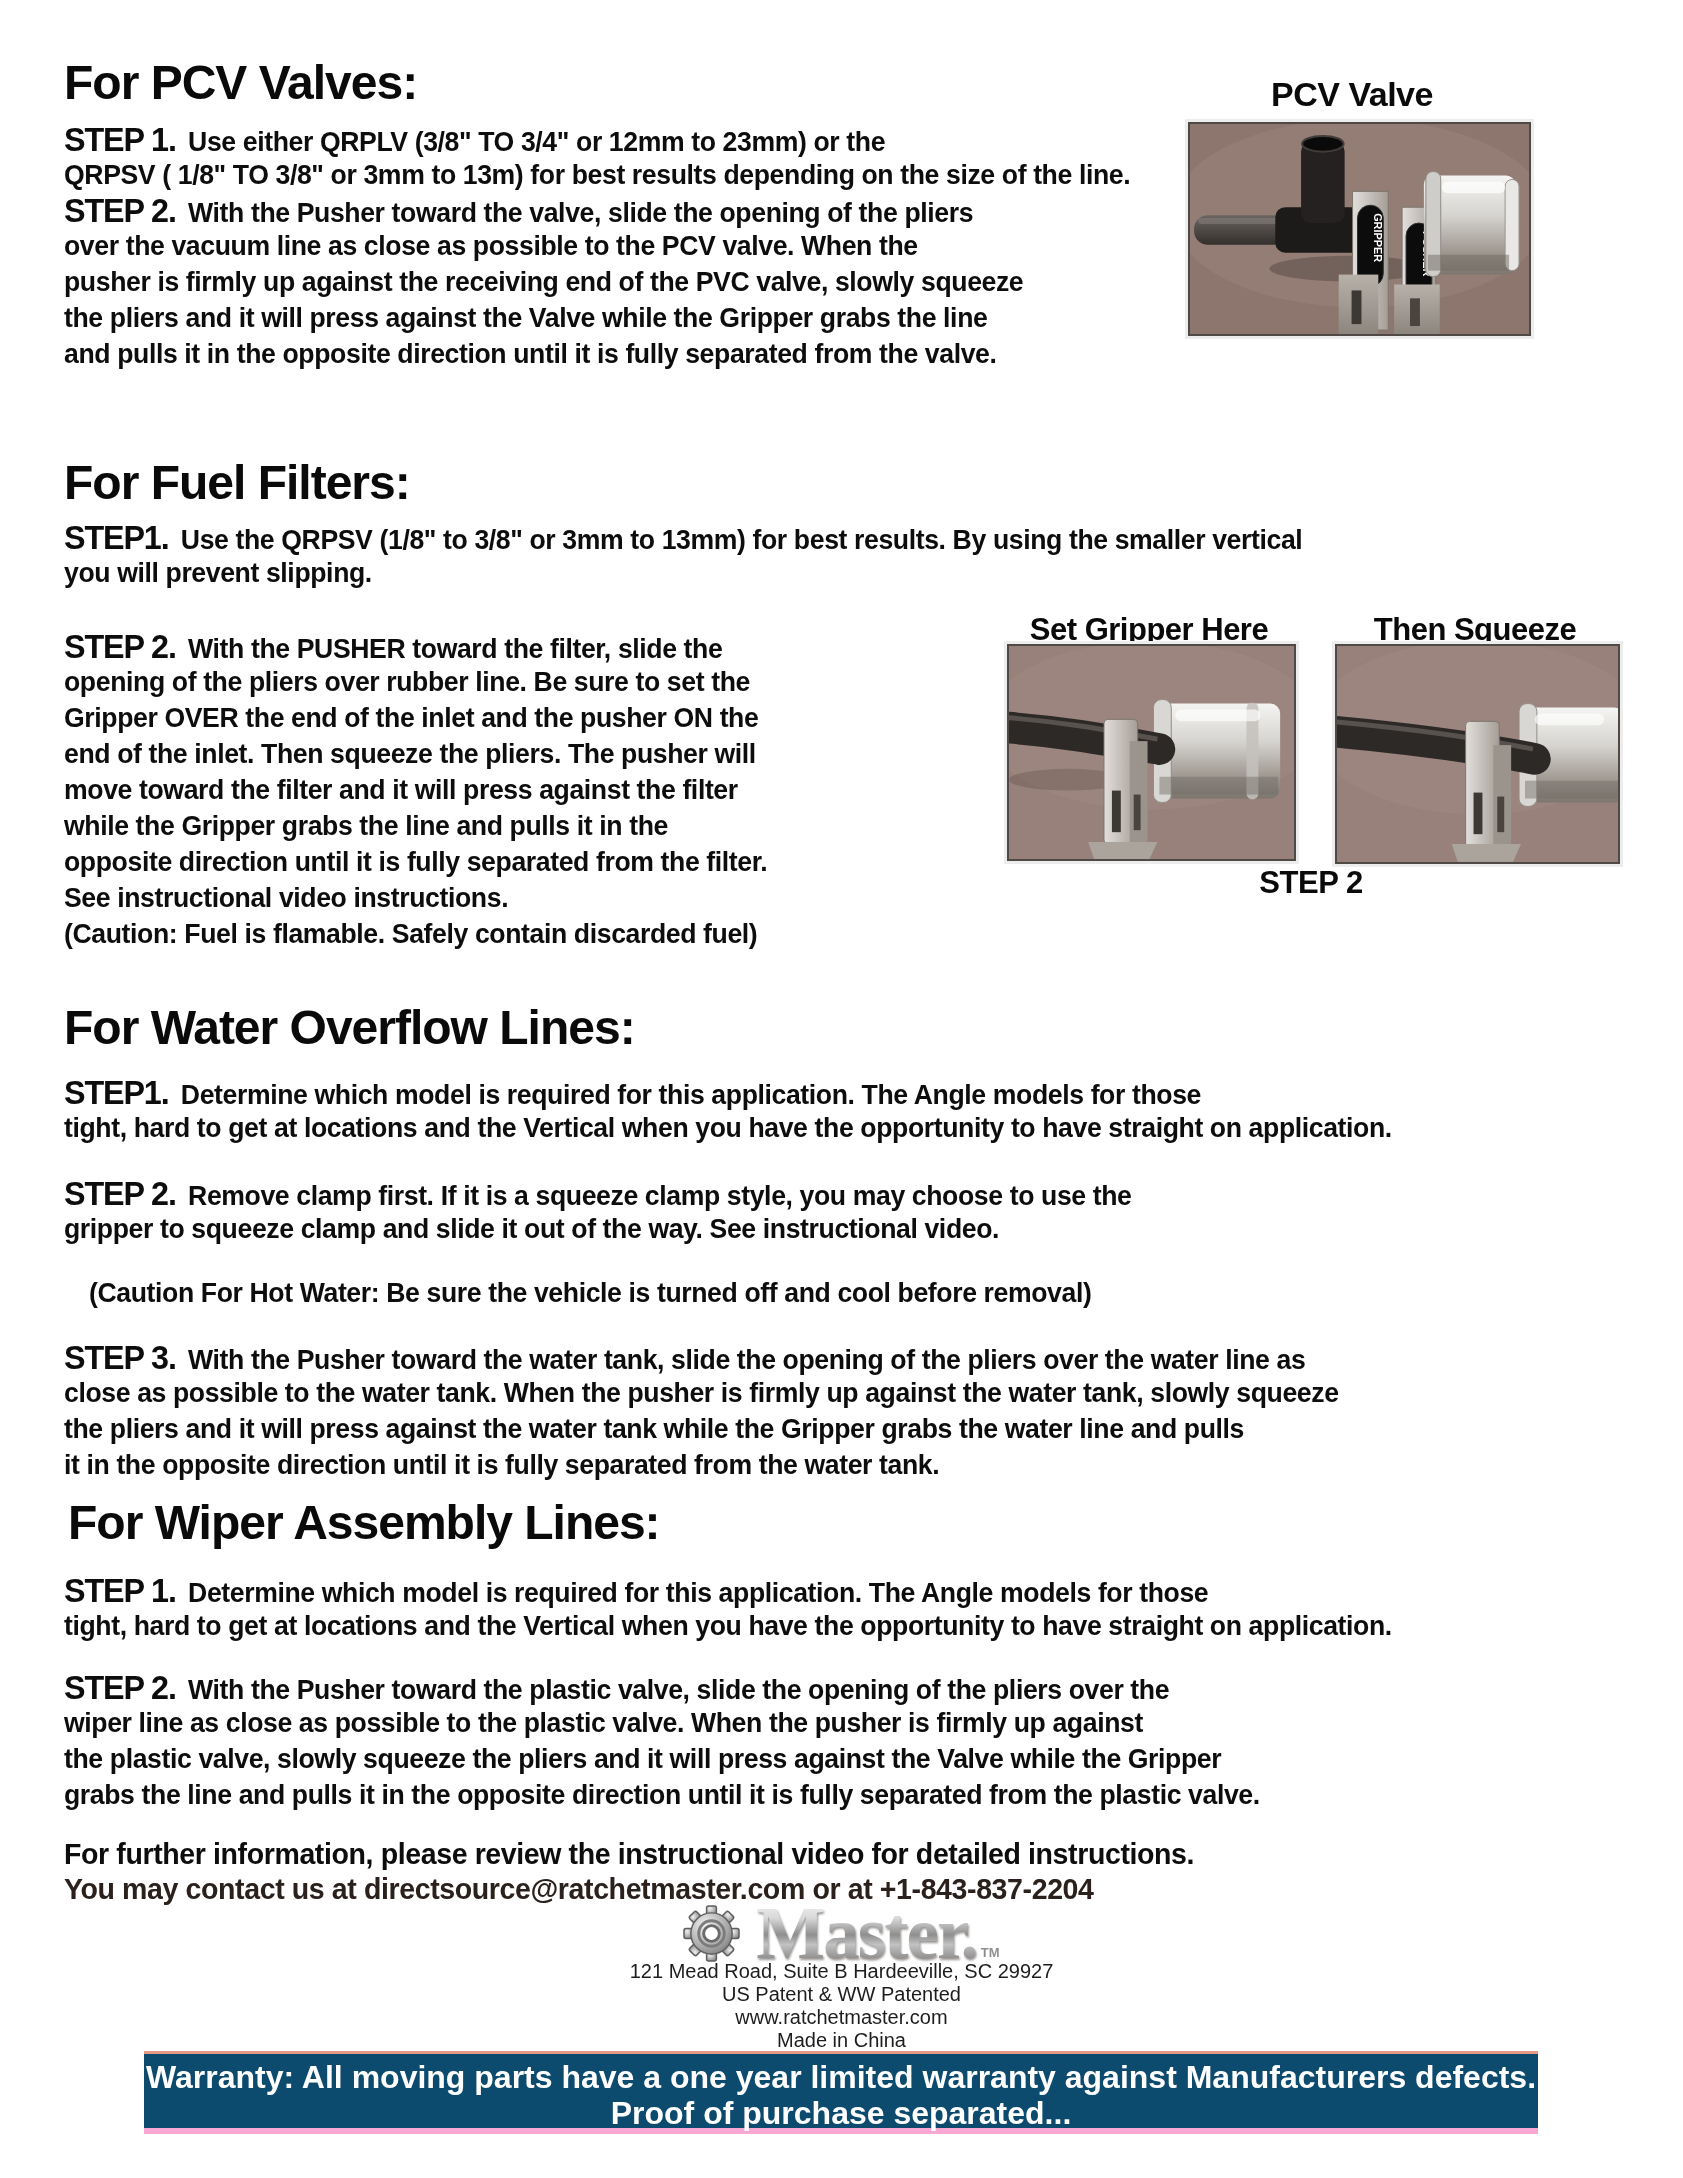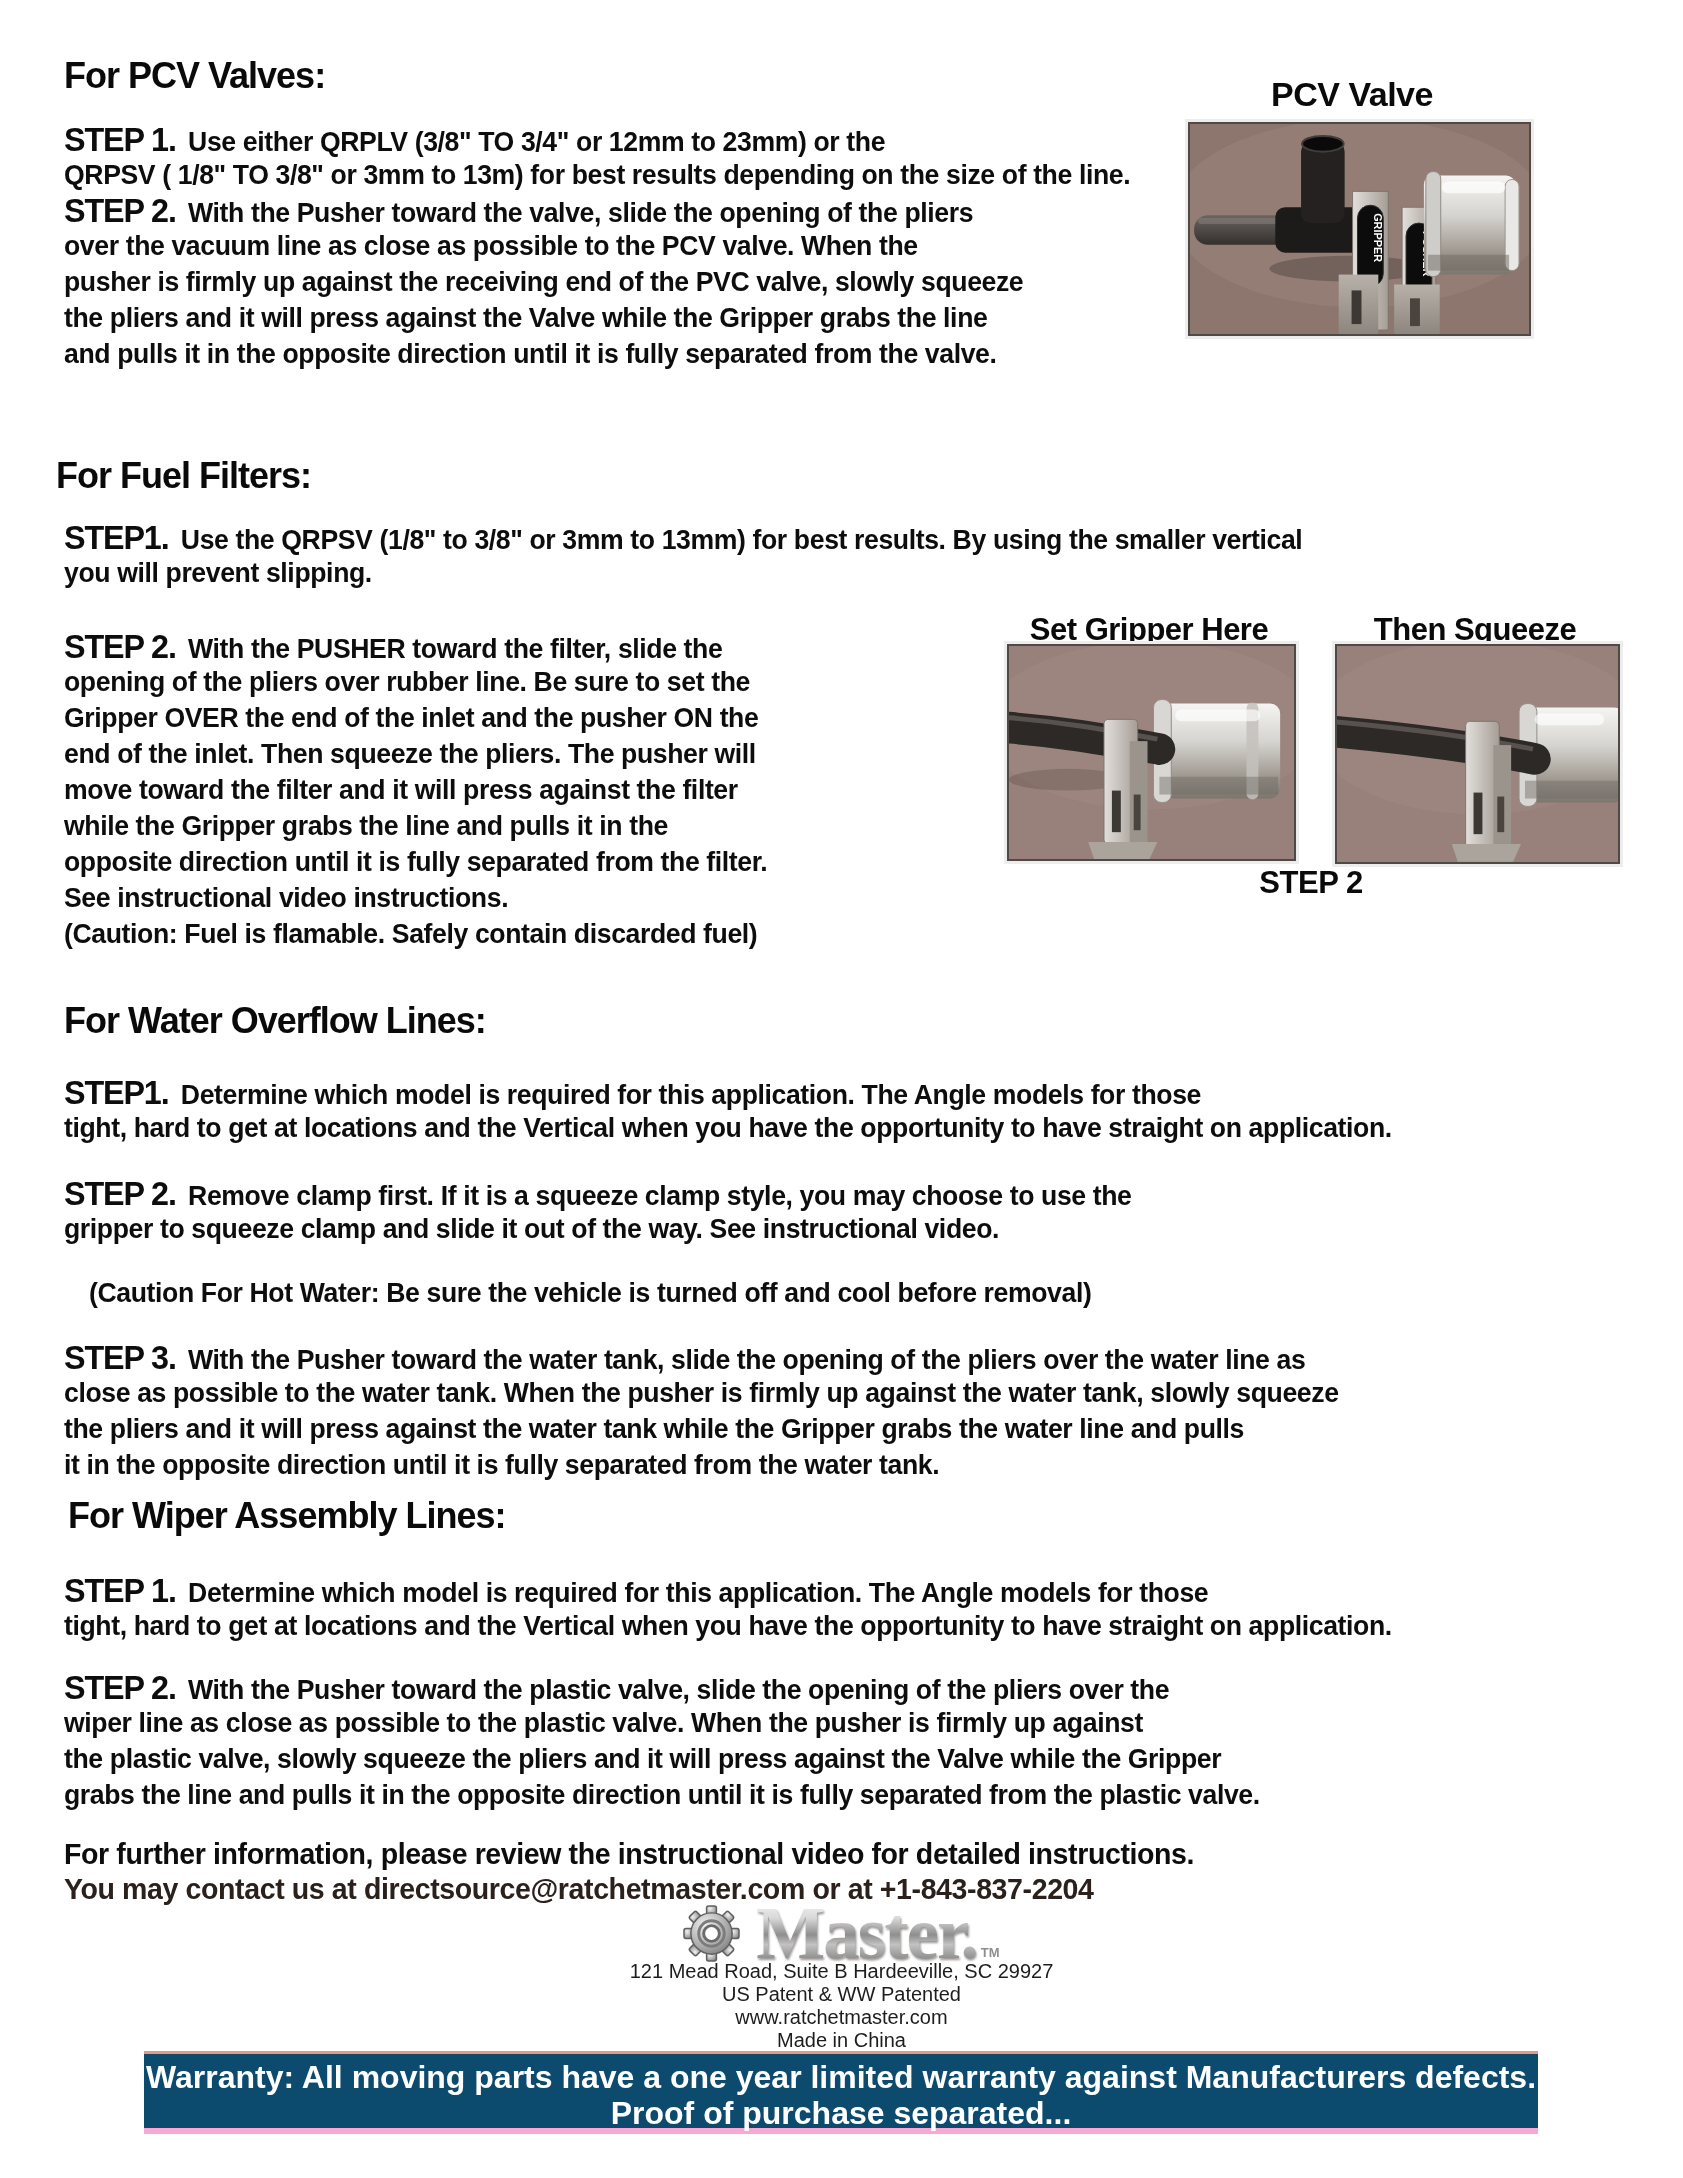--- a/index.html
+++ b/index.html
@@ -1,19 +1,19 @@
 <!DOCTYPE html>
 <html><head>
 <meta charset="utf-8">
 <style>
   html,body{margin:0;padding:0;}
   body{width:1683px;height:2178px;background:#ffffff;position:relative;
        font-family:"Liberation Sans",sans-serif;color:#0d0d0d;overflow:hidden;}
   .page{position:absolute;inset:0;}
-  .h{position:absolute;margin:0;font-size:36px;font-weight:bold;letter-spacing:-1px;
+  .h{position:absolute;margin:0;font-size:48px;font-weight:bold;letter-spacing:-1px;
      color:#0a0a0a;white-space:nowrap;}
   .para{position:absolute;font-weight:bold;font-size:28px;line-height:36px;
         letter-spacing:-0.4px;white-space:nowrap;transform:scaleX(0.95);
         transform-origin:left top;}
   .ln{height:36px;}
   .stp{font-size:34px;letter-spacing:-1.2px;margin-right:13px;}
   .cap{position:absolute;font-weight:bold;font-size:31px;letter-spacing:-0.5px;
        transform:translateX(-50%);white-space:nowrap;color:#0a0a0a;}
   .photo{position:absolute;border:2px solid #4f4a46;background:#8d766e;
          box-shadow:0 0 0 3px #ededed;}
@@ -107,21 +107,21 @@
       <rect x="254" y="58" width="64" height="12" rx="6" fill="#ffffff" opacity="0.7"></rect>
       <rect x="240" y="132" width="82" height="16" fill="#6f6a64" opacity="0.5"></rect>
 
       <rect x="150" y="152" width="40" height="60" fill="url(#gBody)"></rect>
       <rect x="206" y="162" width="46" height="50" fill="url(#gBody)"></rect>
       <rect x="163" y="168" width="10" height="34" fill="#3c3834"></rect>
       <rect x="222" y="176" width="10" height="28" fill="#4a443f"></rect>
     </svg>
   </div>
 
-  <h2 class="h" style="left:56px;top:455px">For Fuel Filters:</h2>
+  <h2 class="h" style="left:64px;top:455px">For Fuel Filters:</h2>
 
   <div class="para" style="left:64px;top:519px">
     <div class="ln"><span class="stp">STEP1.</span><span>Use the QRPSV (1/8" to 3/8" or 3mm to 13mm) for best results. By using the smaller vertical</span></div>
     <div class="ln">you will prevent slipping.</div>
   </div>
 
   <div class="para" style="left:64px;top:628px">
     <div class="ln"><span class="stp">STEP 2.</span><span>With the PUSHER toward the filter, slide the</span></div>
     <div class="ln">opening of the pliers over rubber line.  Be sure to set the</div>
     <div class="ln">Gripper OVER the end of the inlet and the pusher ON the</div>

